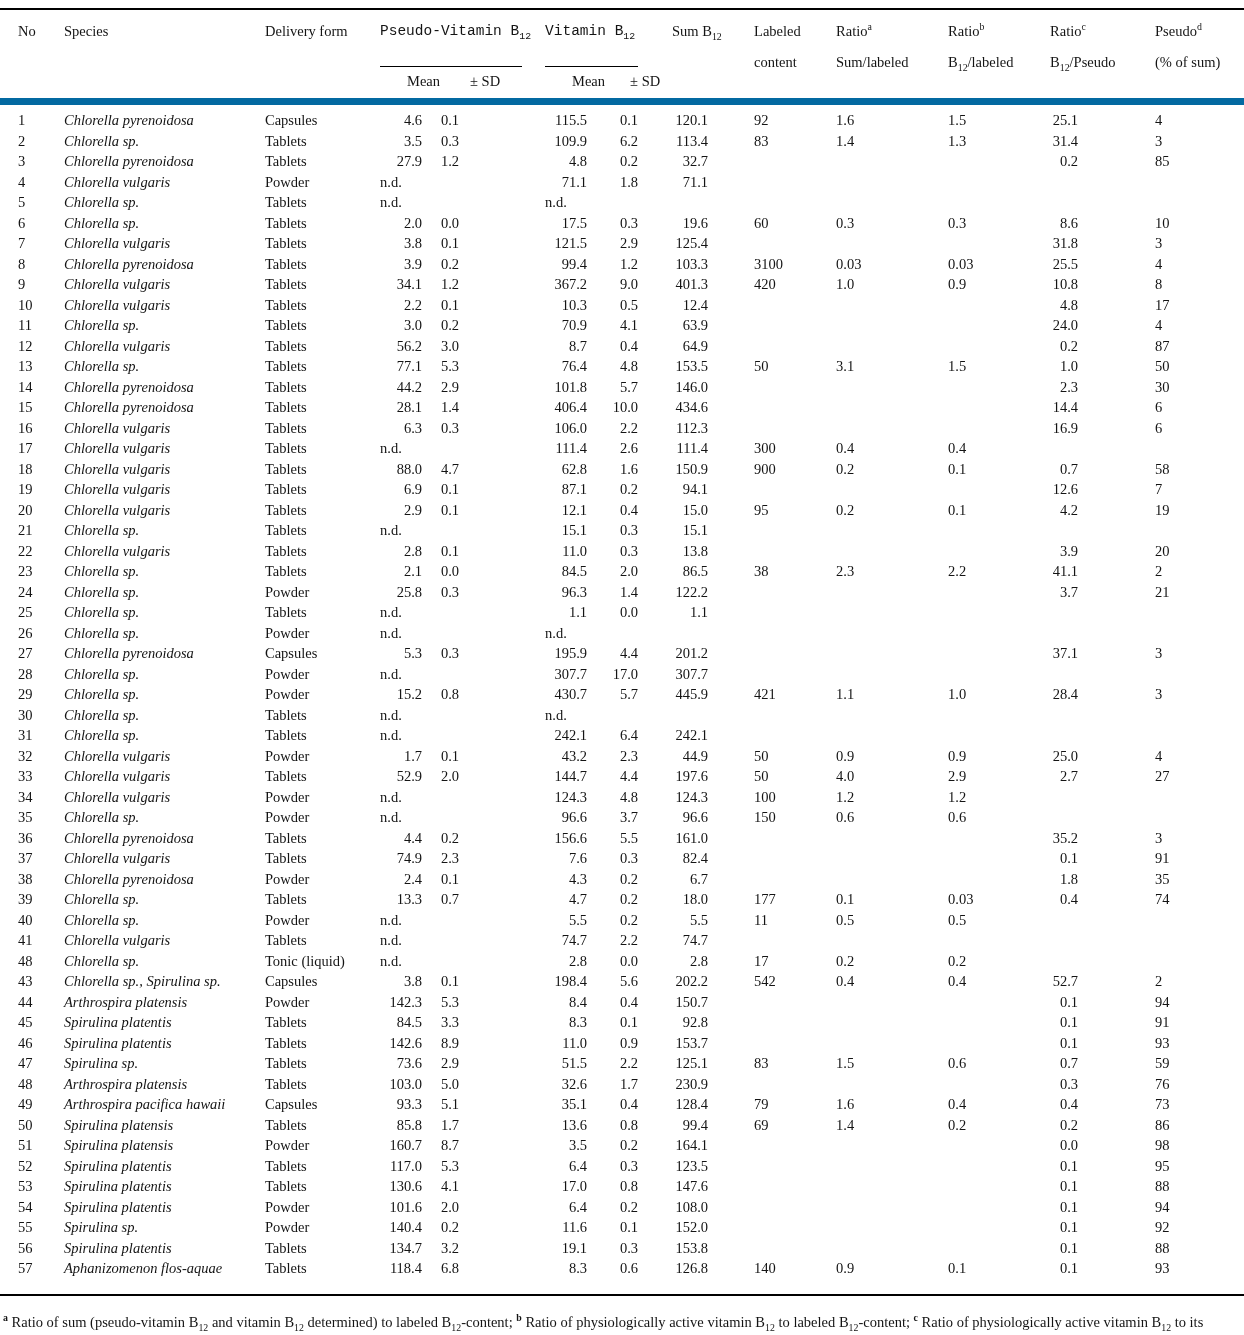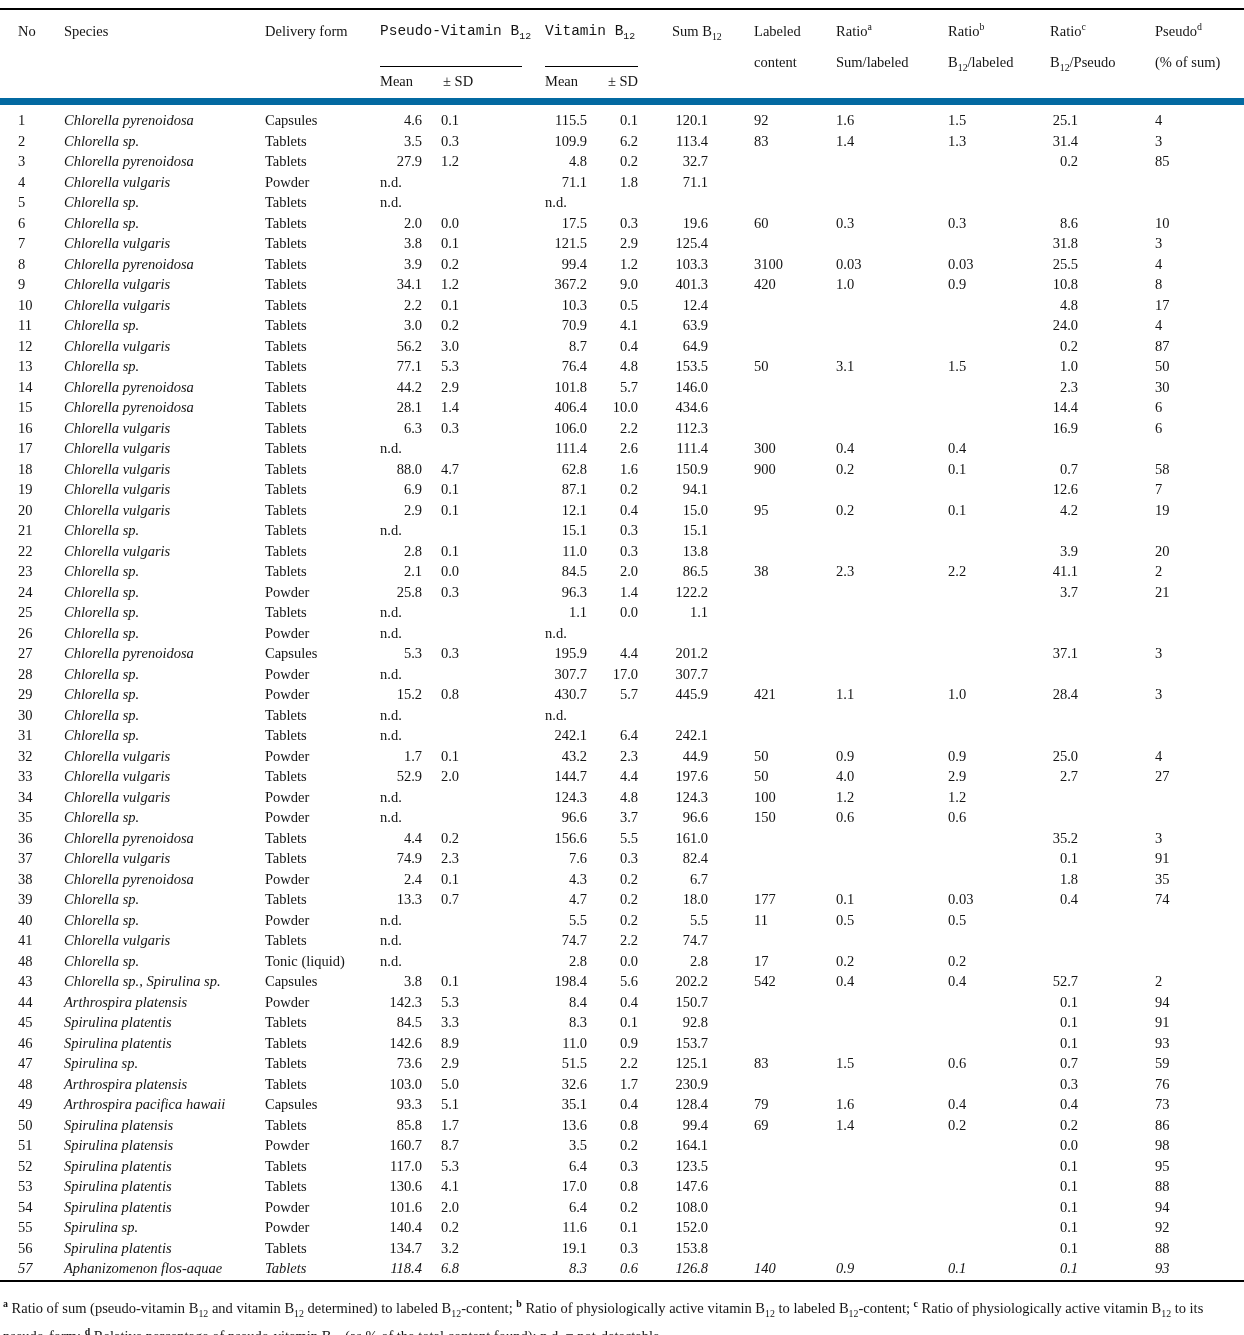--- a/index.html
+++ b/index.html
@@ -35,34 +35,34 @@
   thead th.c-sumh{padding-left:34px;}
   thead th.c-labeledh{padding-left:46px;margin-top:16px;}
   thead th.c-rch{padding-left:6px;}
   thead th.c-pdh{padding-left:77px;}
   .hline1{line-height:18px;}
   .h2line{line-height:18px;margin-top:13px;}
   .g-title{line-height:18px;font-family:Liberation Mono, monospace;}
   .g-rule{height:1px;background:#000;margin-top:26px;}
   .g-rule-pseudo{width:142px;}
   .g-rule-vitamin{width:93px;}
-  .g-sub{margin-top:5px;line-height:18px;display:flex;}
+  .g-sub{margin-top:5px;line-height:18px;display:flex;margin-left:27px;}
   .g-mean{display:inline-block;}
   .g-mean-p{width:42px;}
   .g-mean-v{width:42px;}
   .g-sd-p{margin-left:21px;}
   .g-sd-v{margin-left:25px;}
 
   tbody td{
     height:20.5px;line-height:20.5px;
     padding:0;vertical-align:baseline;
     white-space:nowrap;overflow:visible;
   }
   tbody tr:first-child td{padding-top:5px;}
-  tbody tr:last-child td{padding-bottom:1px;font-style:italic;}
+  tbody tr:last-child td{padding-bottom:15px;}
   td.c-no{padding-left:18px;}
   td.c-species{font-style:italic;}
   td.num{text-align:right;}
   td.nd{text-align:left;}
   td.c-labeled{padding-left:46px;}
   td.c-pd{padding-left:77px;}
 
   sup{font-size:0.68em;line-height:0;}
   sub{font-size:0.68em;line-height:0;}
   .footnote{

